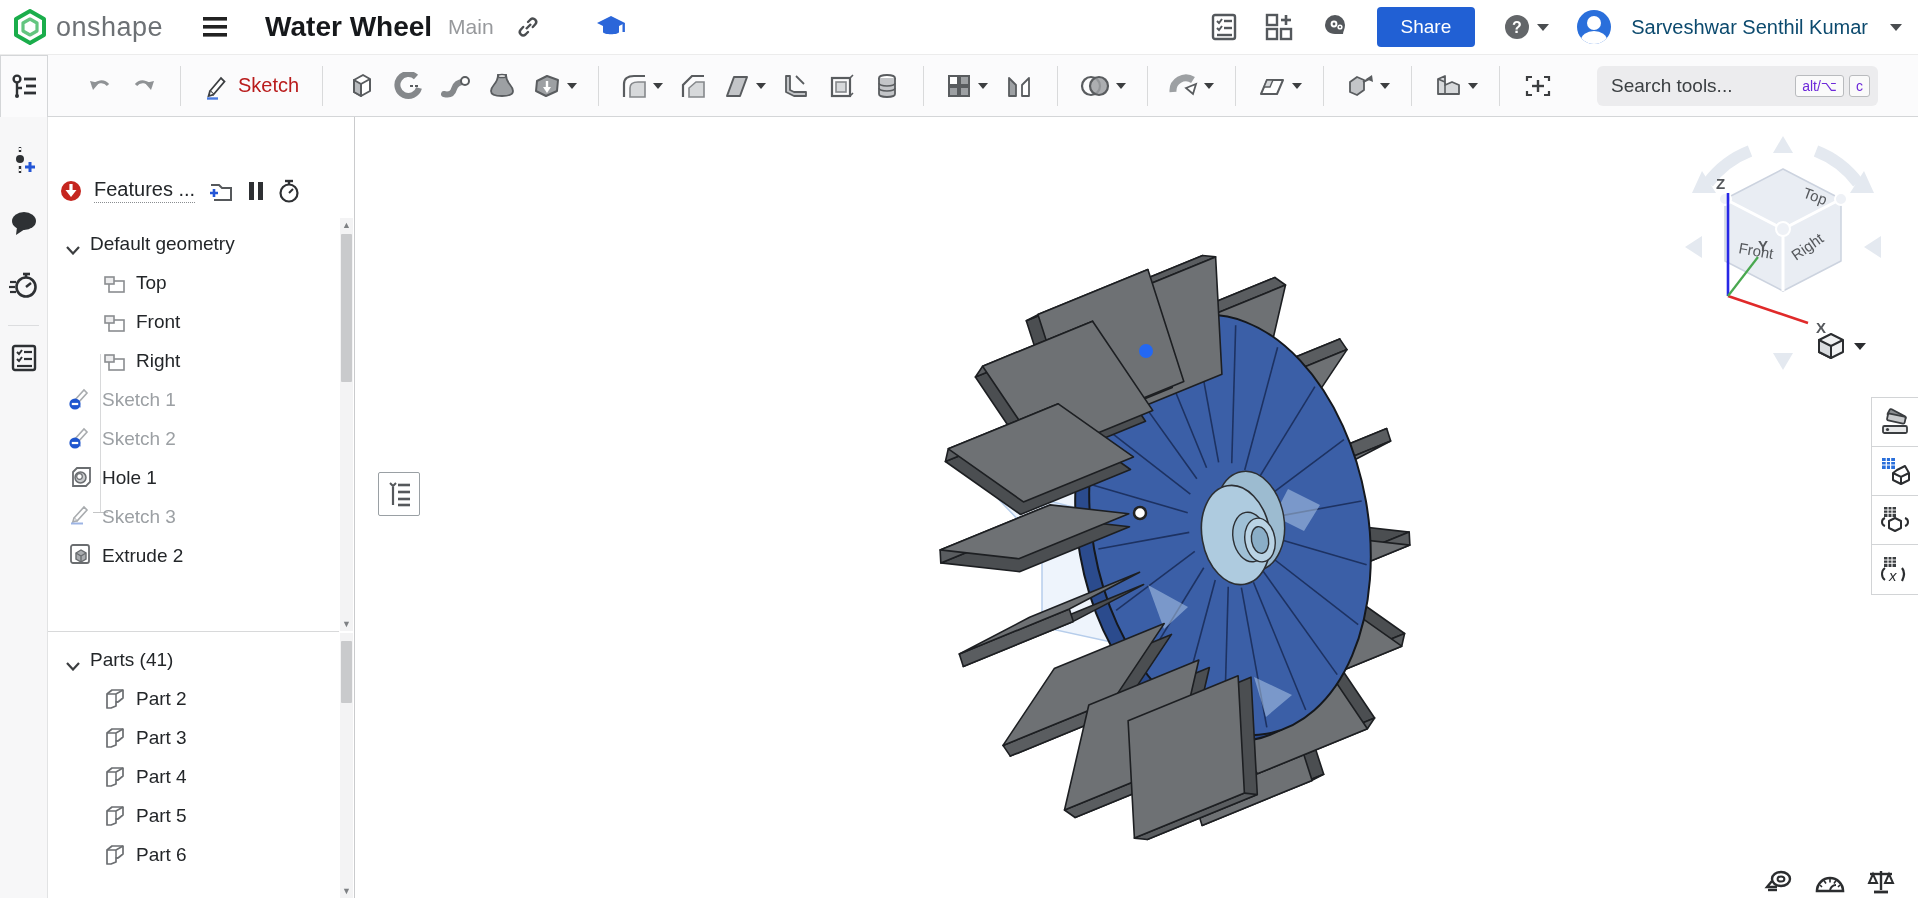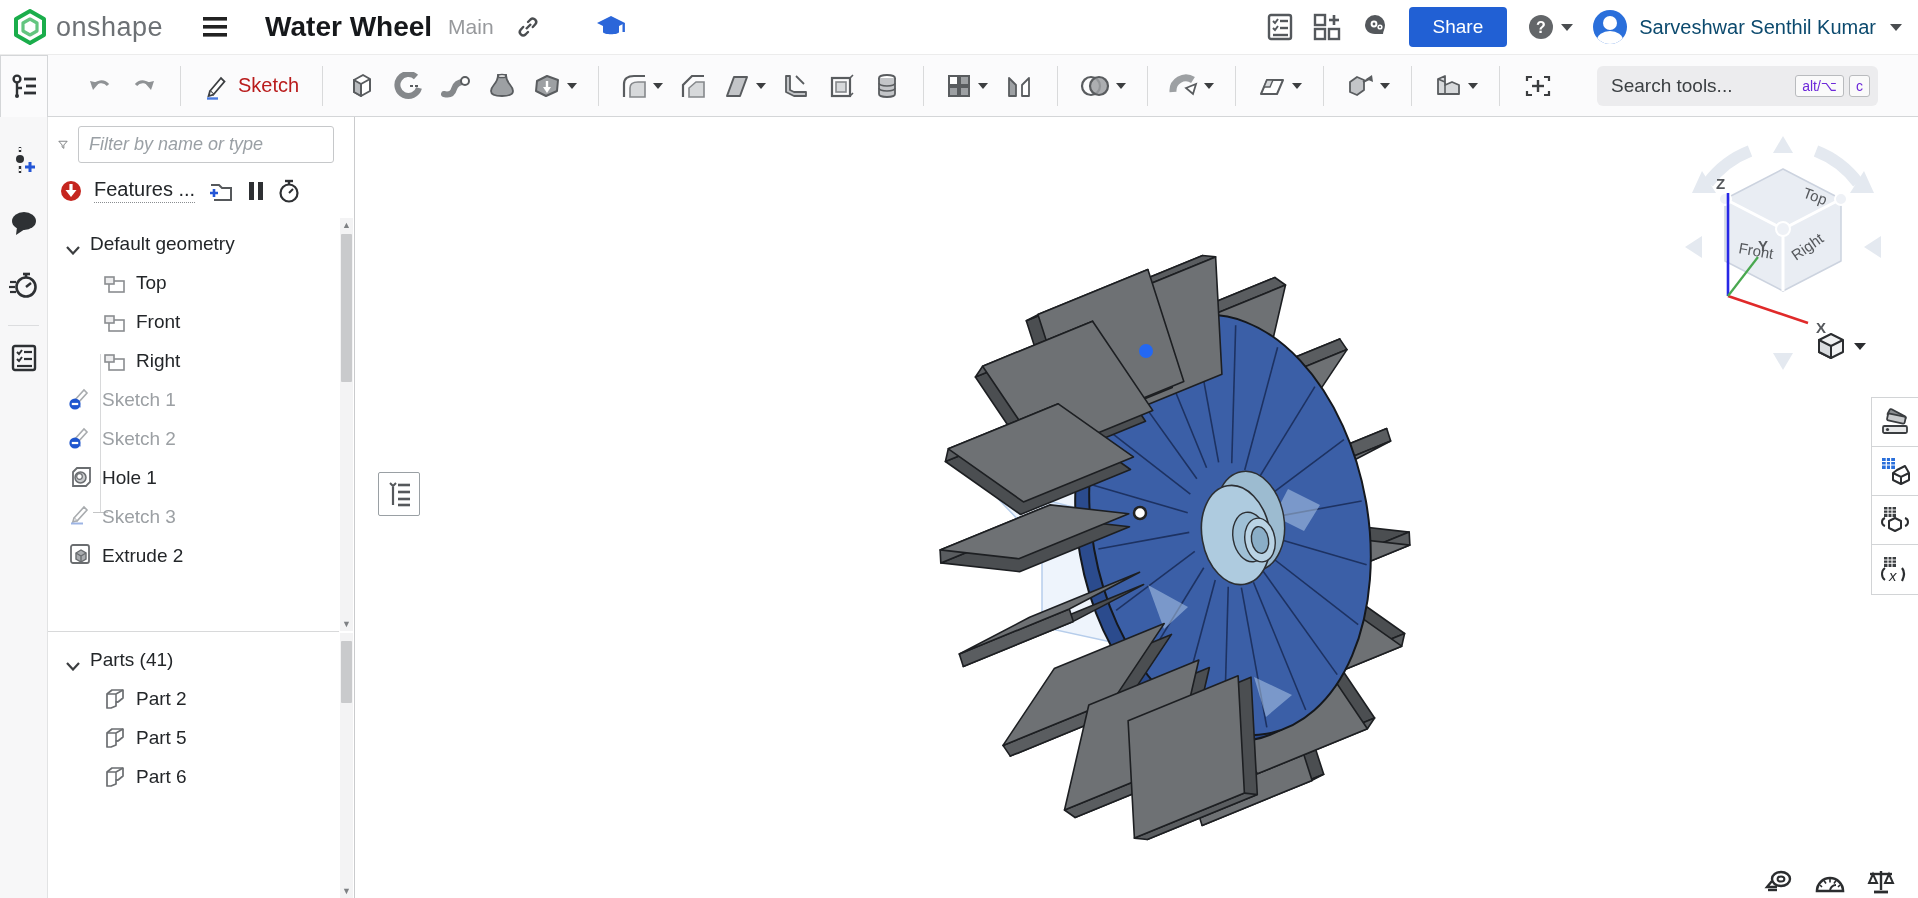--- a/index.html
+++ b/index.html
@@ -8,21 +8,21 @@
   svg { display:block; }
 
   
   .hdr { position:absolute; left:0; top:0; width:1918px; height:55px; background:#fff;
          display:flex; align-items:center; border-bottom:1px solid #ececec; }
   .brand-word { font-size:27px; color:#6d7175; margin-left:8px; letter-spacing:.5px; }
   .burger { margin-left:38px; cursor:pointer; }
   .doc-title { margin-left:36px; font-size:28px; font-weight:bold; color:#16181b; }
   .ws-name { margin-left:16px; font-size:21px; color:#97999c; }
   .hdr-ic { margin-left:22px; }
-  .hdr-right { margin-left:auto; display:flex; align-items:center; padding-right:16px; gap:20px; }
+  .hdr-right { margin-left:auto; display:flex; align-items:center; padding-right:16px; gap:28px; }
   .share-btn { background:#2160d4; color:#fff; font-size:19px; padding:9px 24px; border:none;
                border-radius:4px; cursor:pointer; }
   .help-wrap { display:flex; align-items:center; gap:6px; }
   .avatar { width:34px; height:34px; border-radius:50%; background:#2a6fdb; position:relative; overflow:hidden; }
   .avatar::before { content:""; position:absolute; left:10px; top:6px; width:14px; height:14px; border-radius:50%; background:#fff; }
   .avatar::after  { content:""; position:absolute; left:4px; top:21px; width:26px; height:18px; border-radius:50%; background:#fff; }
   .user-name { font-size:20px; color:#0c4a6e; }
   .caret { width:0; height:0; border-left:6px solid transparent; border-right:6px solid transparent;
            border-top:7px solid #4a4d50; display:inline-block; }
 
@@ -638,26 +638,20 @@
     <svg class="btool" width="30" height="28" viewBox="0 0 30 28">
       <line x1="15" y1="3" x2="15" y2="22" stroke="#2b2d2f" stroke-width="2.4"></line>
       <line x1="4" y1="6" x2="26" y2="6" stroke="#2b2d2f" stroke-width="2.4"></line>
       <path d="M7 6 l-4 9 h8 z M23 6 l-4 9 h8 z" fill="none" stroke="#2b2d2f" stroke-width="2"></path>
       <line x1="8" y1="24" x2="22" y2="24" stroke="#2b2d2f" stroke-width="2.8"></line>
     </svg>
   </div>
 </div>
 
 <aside class="fpanel">
-  <div class="filter-row">
-    <svg width="24" height="22" viewBox="0 0 24 22">
-      <path d="M2 2 h20 l-8 9 v8 l-4 -3 v-5 z" fill="none" stroke="#6a6d70" stroke-width="2"></path>
-    </svg>
-    <input class="filter-input" type="text" placeholder="Filter by name or type" style="">
-  </div>
 
   <div class="feat-hdr">
     <svg width="22" height="22" viewBox="0 0 22 22">
       <circle cx="11" cy="11" r="10" fill="#c5261f"></circle>
       <rect x="9.4" y="4" width="3.2" height="8" fill="#fff"></rect>
       <polygon points="5.5,10 16.5,10 11,17" fill="#fff"></polygon>
     </svg>
     <span class="feat-lbl">Features ...</span>
     <svg width="28" height="24" viewBox="0 0 28 24">
       <path d="M4 6 h8 l3 3 h9 v12 H7" fill="#fff" stroke="#55585b" stroke-width="2"></path>
@@ -791,29 +785,47 @@
         </span>
       <span class="lbl">Part 2</span>
     </div>
     <div class="row lvl2">
       <span class="ticon">
           <svg width="24" height="24" viewBox="0 0 24 24">
         <path d="M4 8 L9 4 H20 V12 L15 16 H13 V20 L8 22 H4 Z" fill="#fff" stroke="#6b6e71" stroke-width="1.7" stroke-linejoin="round"></path>
         <path d="M4 8 H13 V16 M13 8 L20 4 M13 16 H15" fill="none" stroke="#6b6e71" stroke-width="1.5"></path>
           </svg>
         </span>
-      <span class="lbl">Part 5</span>
+      <span class="lbl">Part 3</span>
     </div>
     <div class="row lvl2">
       <span class="ticon">
           <svg width="24" height="24" viewBox="0 0 24 24">
         <path d="M4 8 L9 4 H20 V12 L15 16 H13 V20 L8 22 H4 Z" fill="#fff" stroke="#6b6e71" stroke-width="1.7" stroke-linejoin="round"></path>
         <path d="M4 8 H13 V16 M13 8 L20 4 M13 16 H15" fill="none" stroke="#6b6e71" stroke-width="1.5"></path>
           </svg>
         </span>
+      <span class="lbl">Part 4</span>
+    </div>
+    <div class="row lvl2">
+      <span class="ticon">
+          <svg width="24" height="24" viewBox="0 0 24 24">
+        <path d="M4 8 L9 4 H20 V12 L15 16 H13 V20 L8 22 H4 Z" fill="#fff" stroke="#6b6e71" stroke-width="1.7" stroke-linejoin="round"></path>
+        <path d="M4 8 H13 V16 M13 8 L20 4 M13 16 H15" fill="none" stroke="#6b6e71" stroke-width="1.5"></path>
+          </svg>
+        </span>
+      <span class="lbl">Part 5</span>
+    </div>
+    <div class="row lvl2">
+      <span class="ticon">
+          <svg width="24" height="24" viewBox="0 0 24 24">
+        <path d="M4 8 L9 4 H20 V12 L15 16 H13 V20 L8 22 H4 Z" fill="#fff" stroke="#6b6e71" stroke-width="1.7" stroke-linejoin="round"></path>
+        <path d="M4 8 H13 V16 M13 8 L20 4 M13 16 H15" fill="none" stroke="#6b6e71" stroke-width="1.5"></path>
+          </svg>
+        </span>
       <span class="lbl">Part 6</span>
     </div>
   </div>
 
   <div class="sbar psbar">
     <div class="sb-thumb" style="top:8px; height:62px"></div>
     <div class="sb-arr" style="bottom:2px">▼</div>
   </div>
 </aside>
 

